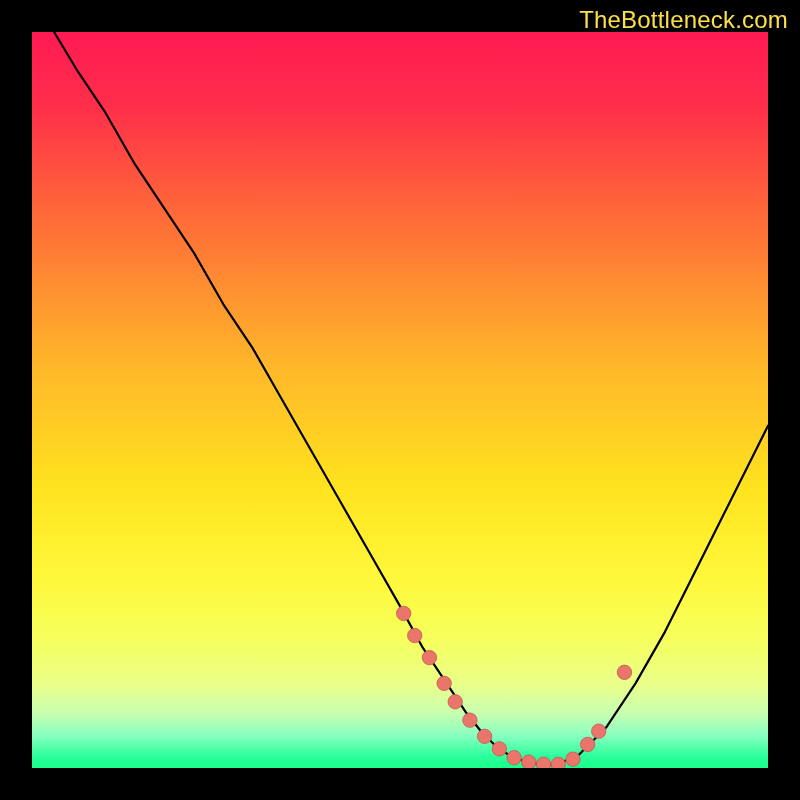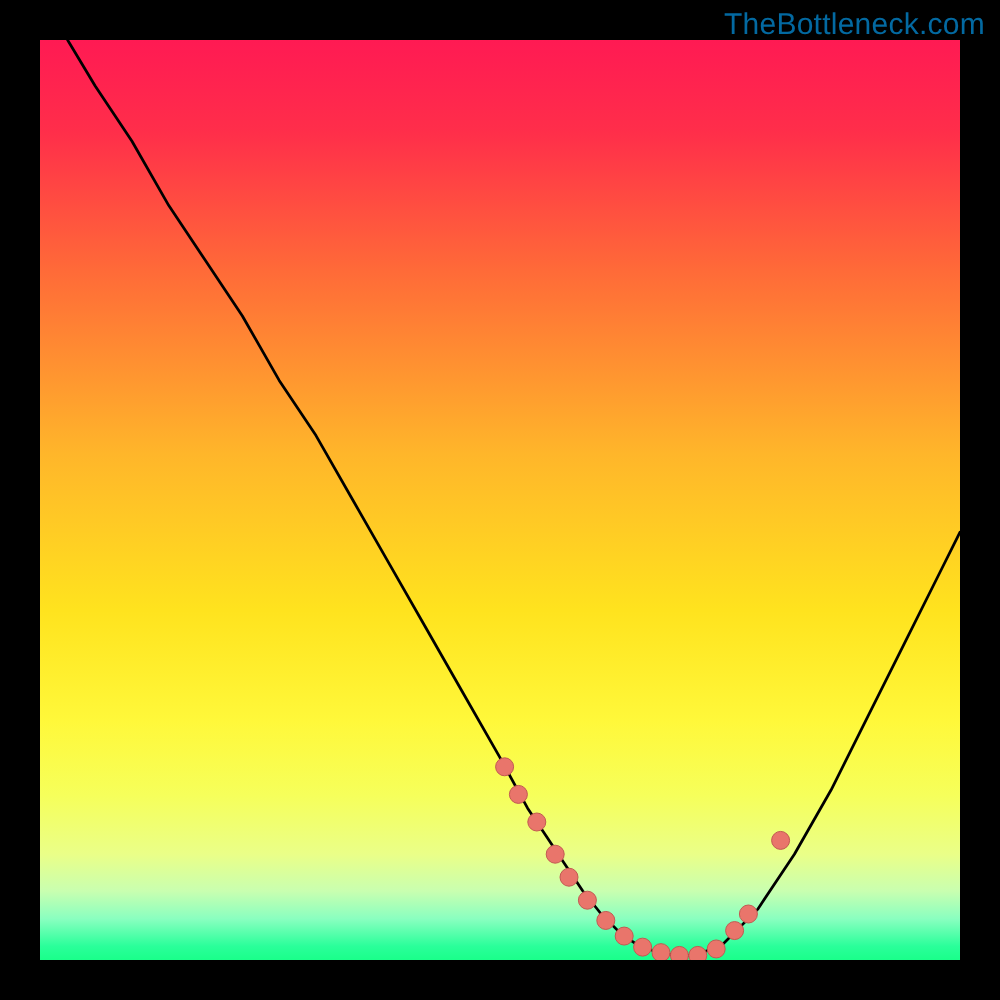--- a/index.html
+++ b/index.html
@@ -16,21 +16,21 @@
     left: 0;
     top: 0;
     width: 800px;
     height: 800px;
     background: #000;
   }
   .watermark {
     position: absolute;
     top: 6px;
     right: 12px;
-    color: #0369a1;
+    color: #fde047;
     font-size: 24px;
     font-weight: 500;
     letter-spacing: 0.2px;
     user-select: none;
   }
   .plot-area {
     position: absolute;
     left: 32px;
     top: 32px;
     width: 736px;

